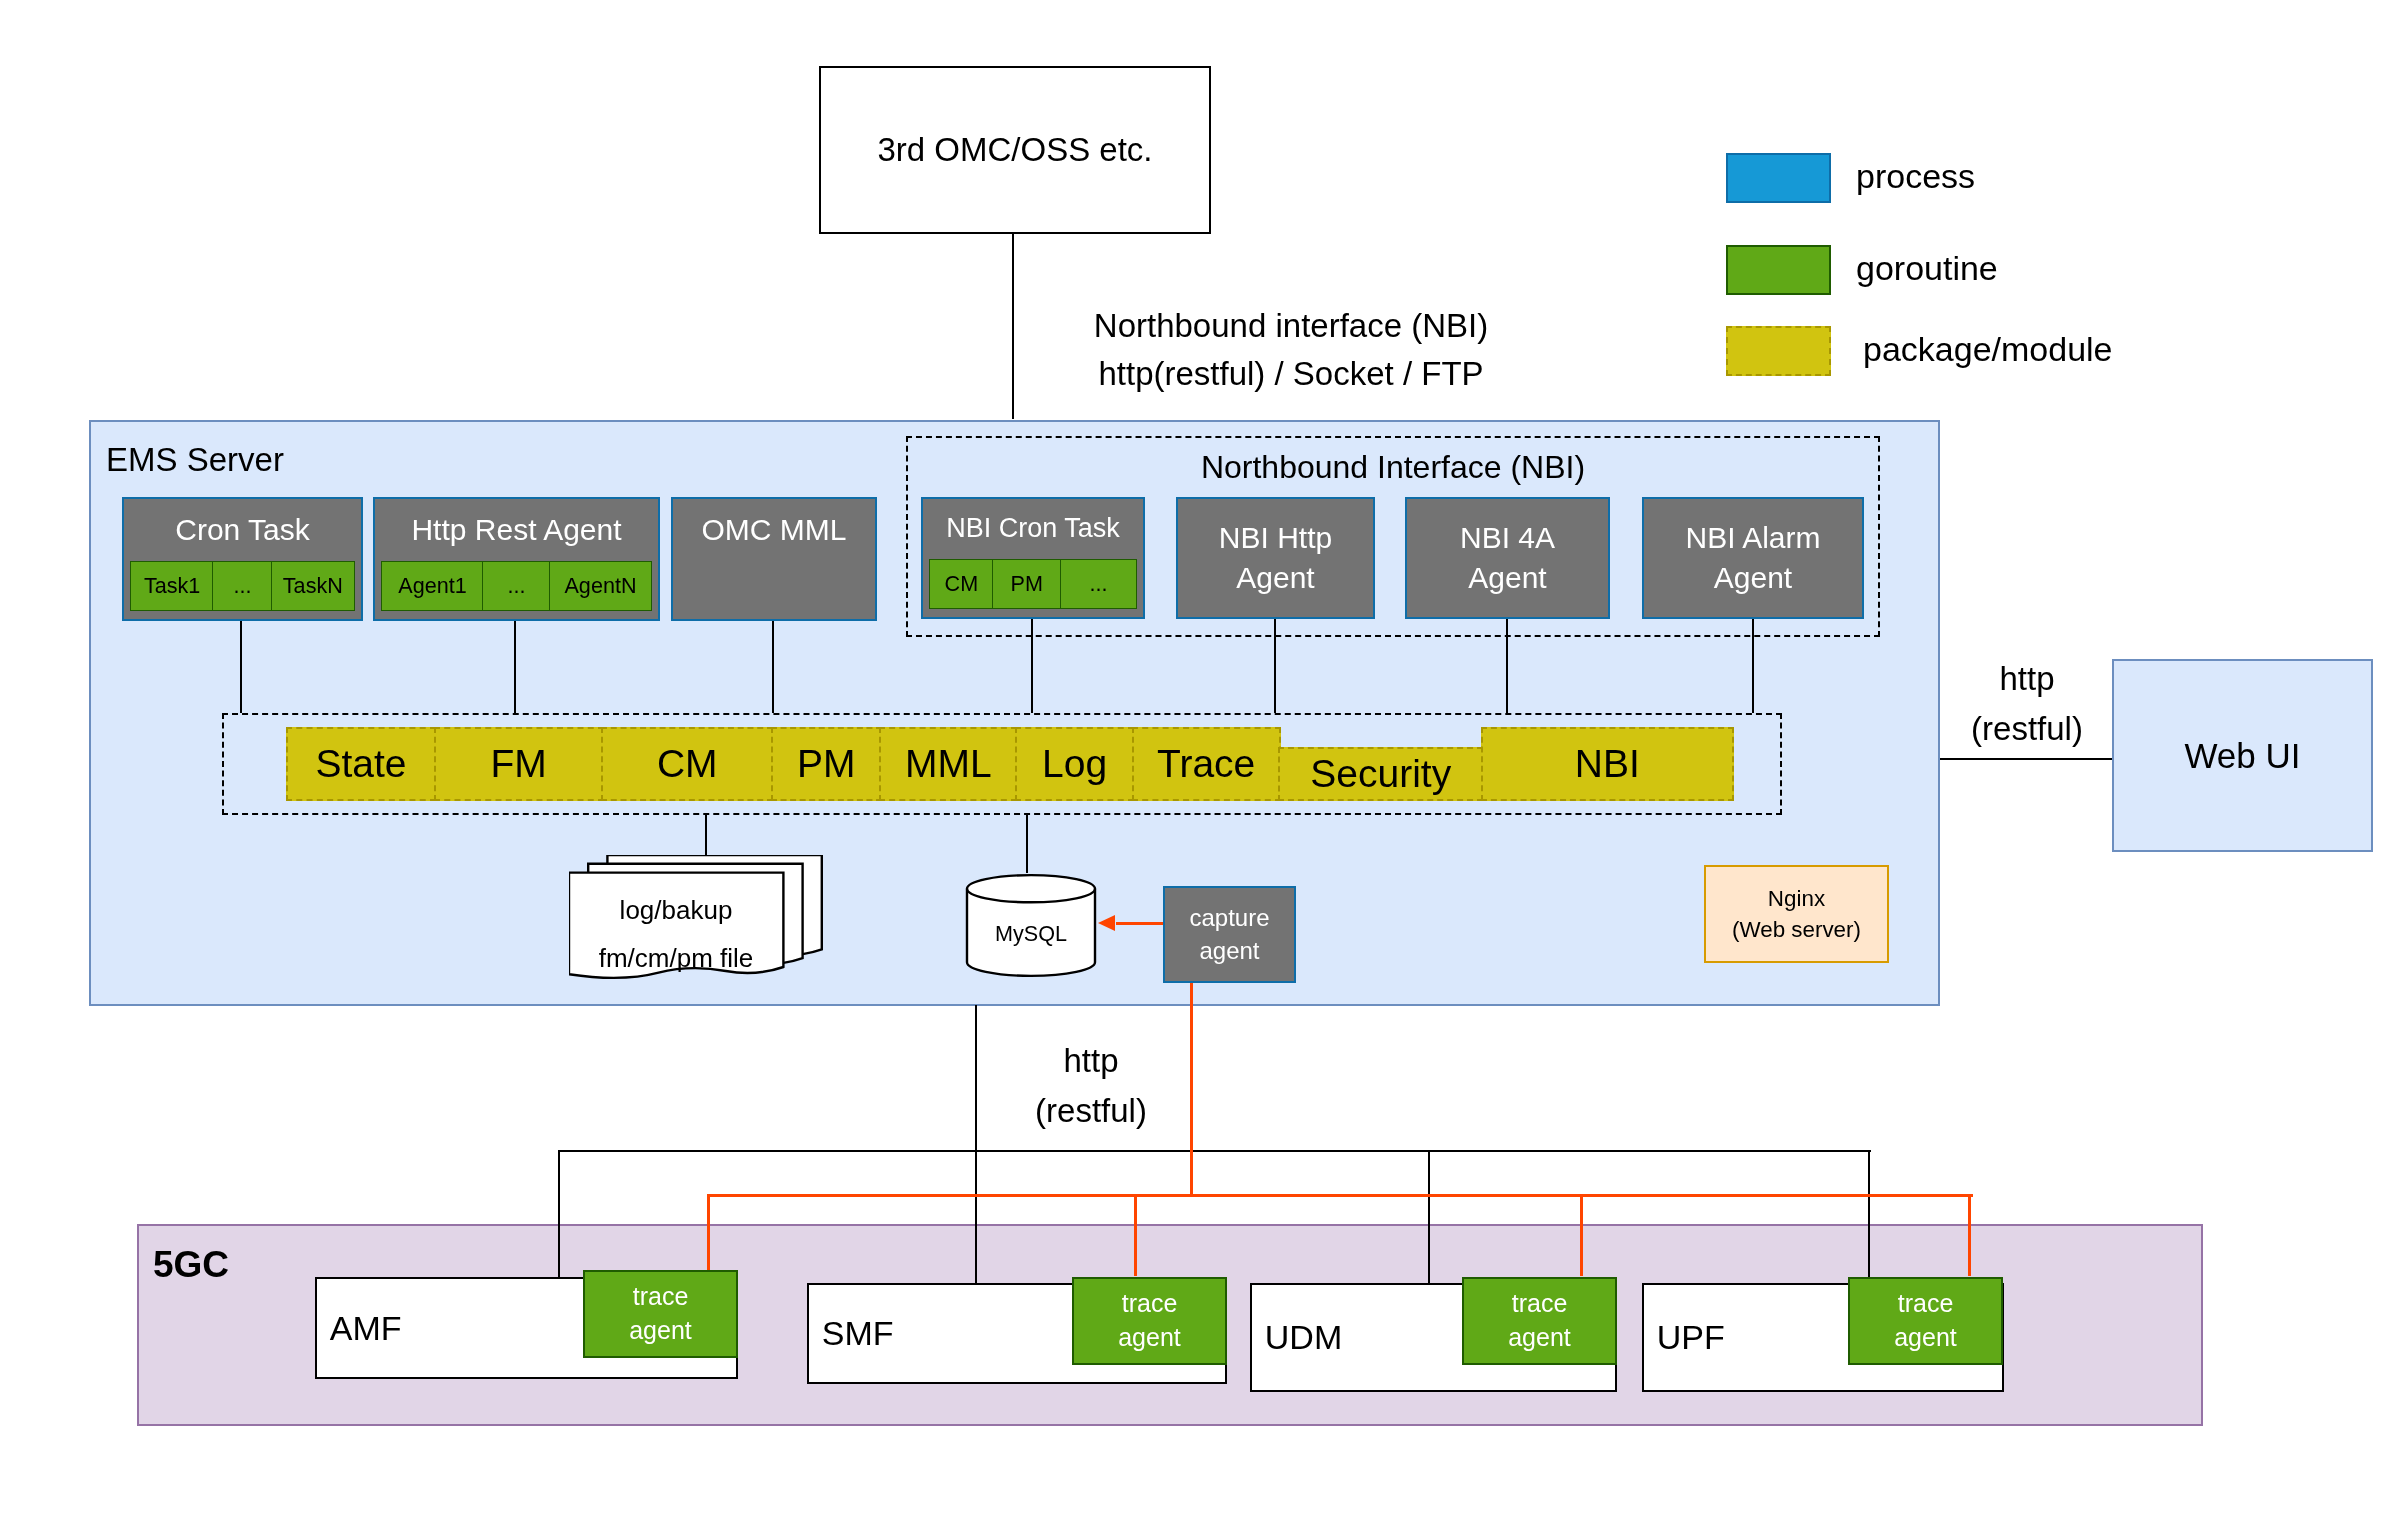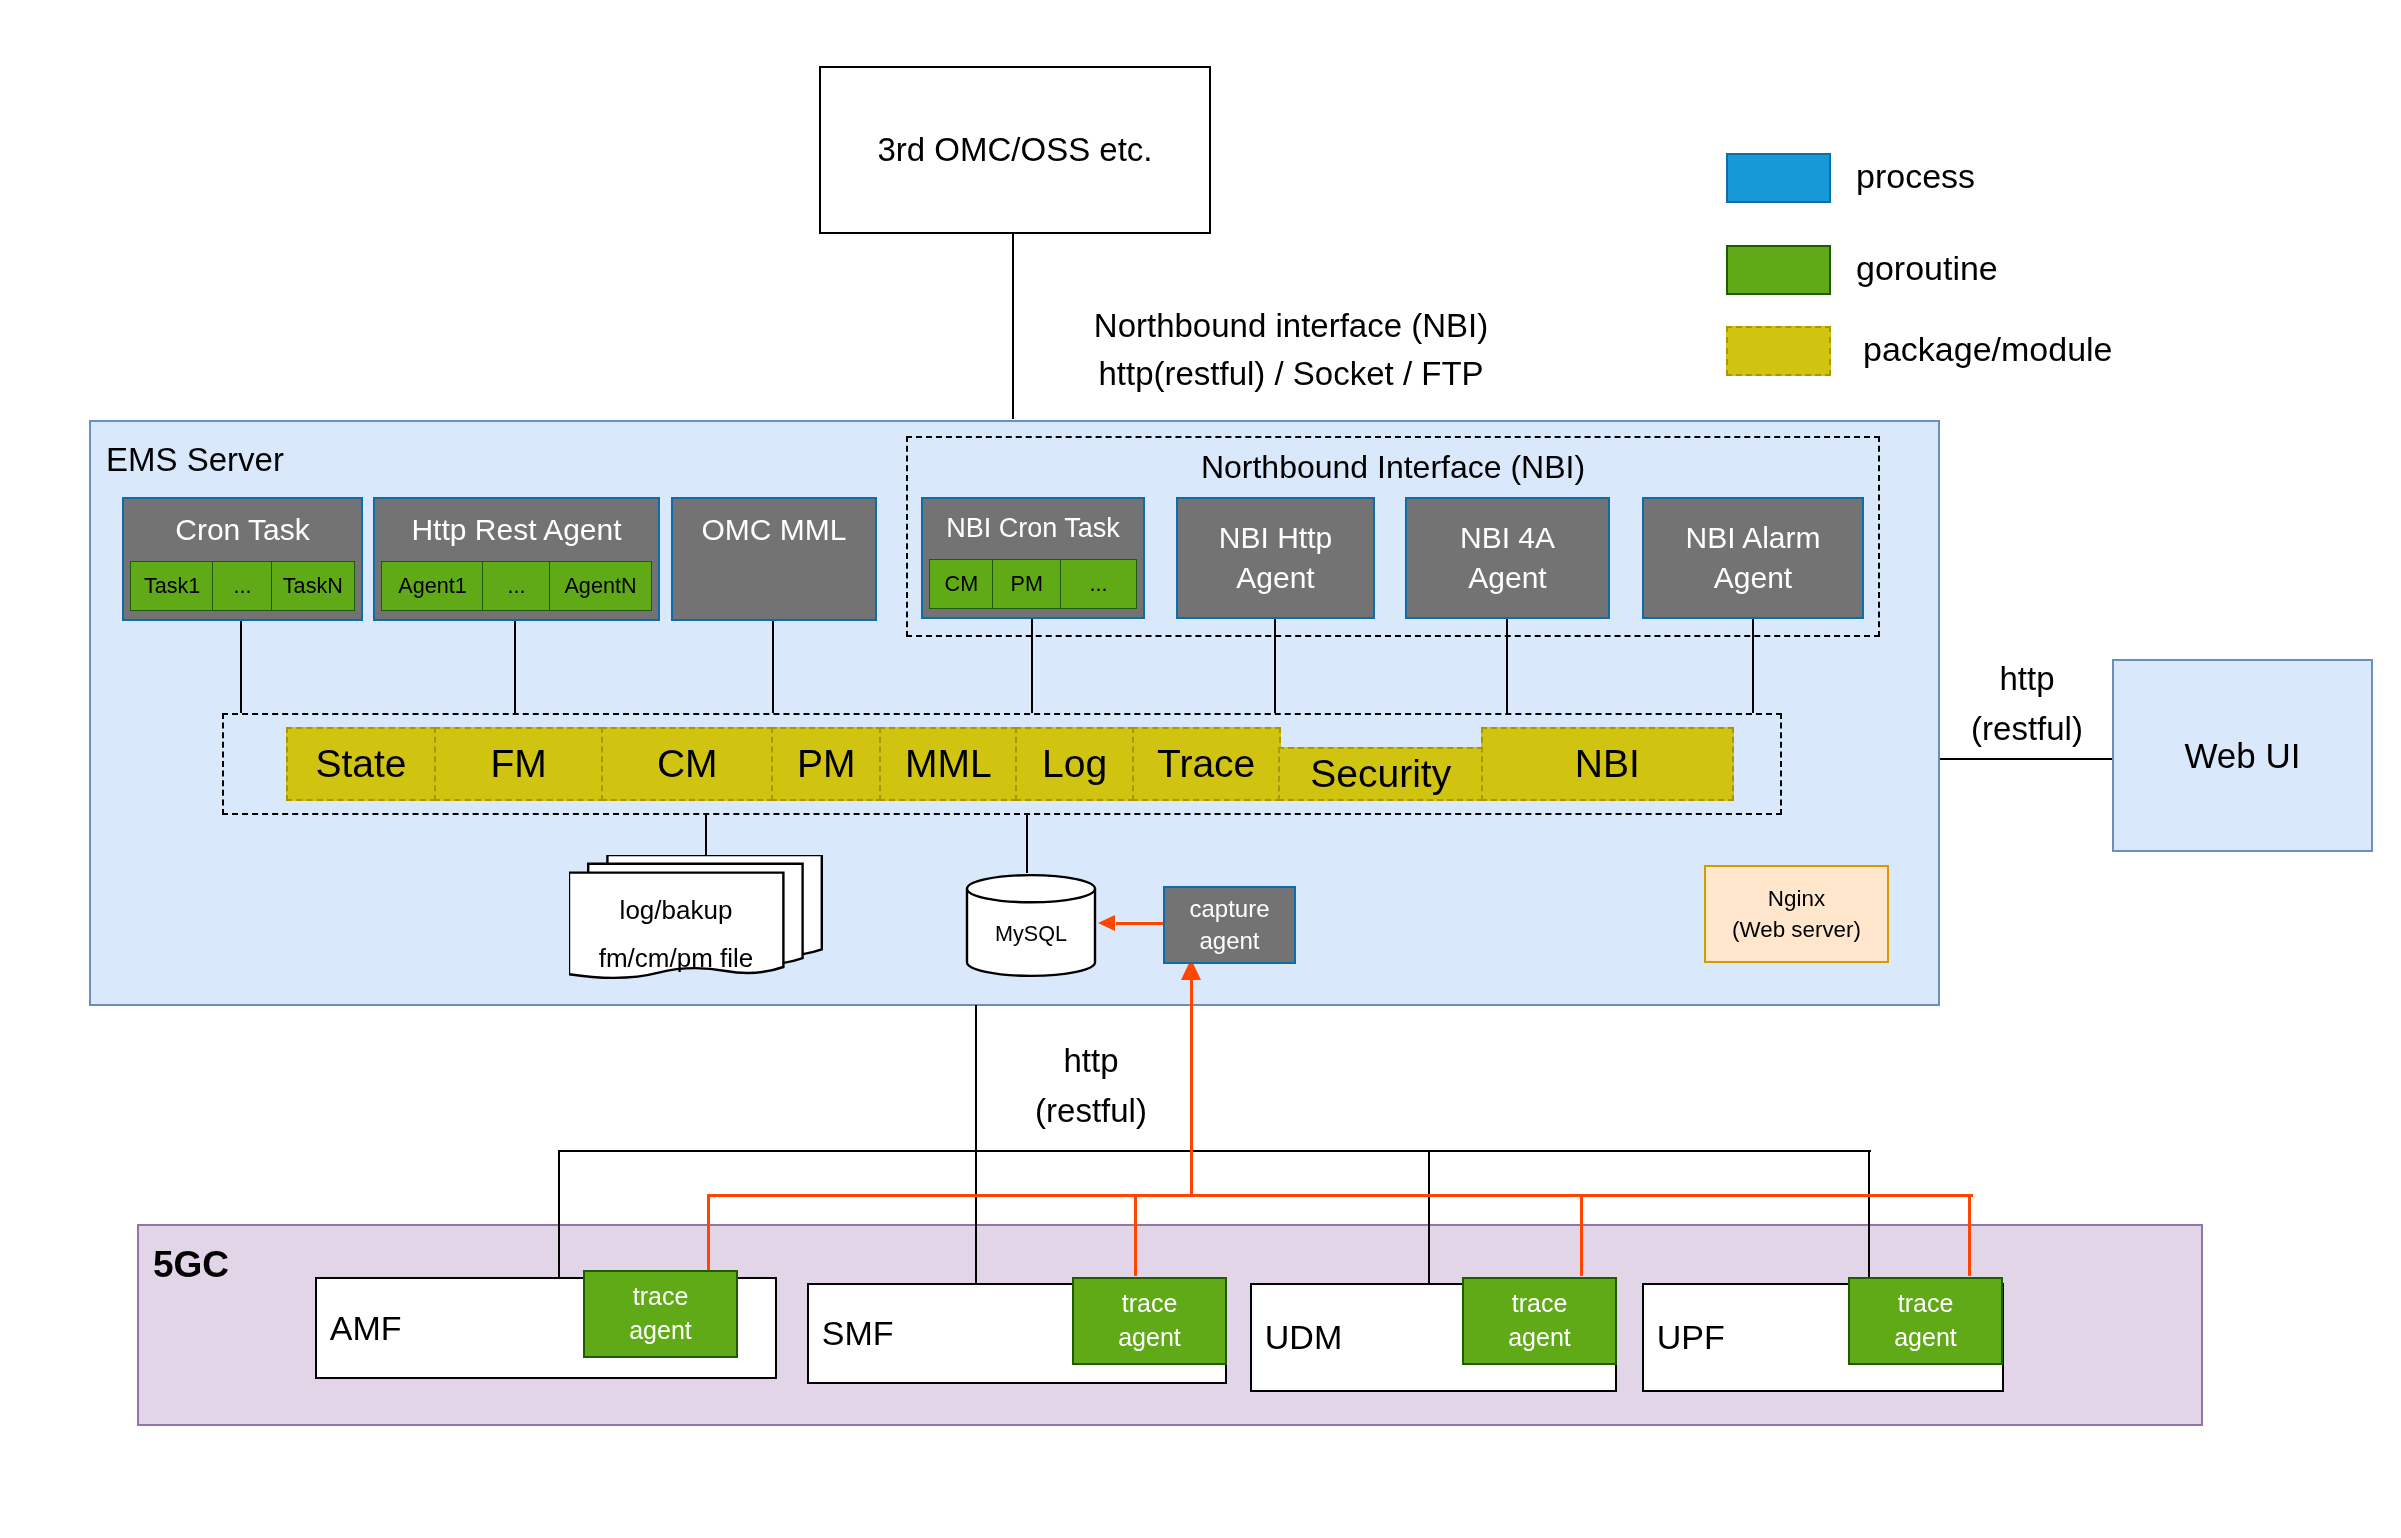--- a/index.html
+++ b/index.html
@@ -160,36 +160,36 @@
   </svg>
   <div class="abs prl" style="left:569px;top:886px;width:214px;text-align:center;font-size:26px;line-height:1.85;">log/bakup
 fm/cm/pm file</div>
 
   <svg class="abs" style="left:963px;top:871px;" width="136" height="109" viewBox="0 0 170 136">
     <path d="M5 22 A80 17 0 0 1 165 22 L165 114 A80 17 0 0 1 5 114 Z" fill="#ffffff" stroke="#000000" stroke-width="3"></path>
     <path d="M5 22 A80 17 0 0 0 165 22" fill="none" stroke="#000000" stroke-width="3"></path>
     <text x="85" y="88" text-anchor="middle" font-size="27" fill="#000000">MySQL</text>
   </svg>
 
-  <div class="abs proc ctr prl" style="left:1163px;top:886px;width:133px;height:78px;font-size:24px;line-height:1.35;">capture
+  <div class="abs proc ctr prl" style="left:1163px;top:886px;width:133px;height:97px;font-size:24px;line-height:1.35;">capture
 agent</div>
 
   <div class="abs peach ctr prl" style="left:1704px;top:865px;width:185px;height:98px;font-size:22.4px;line-height:1.4;">Nginx
 (Web server)</div>
 
   <div class="abs bluebox ctr" style="left:2112px;top:659px;width:261px;height:193px;font-size:35px;">
     <span>Web UI</span>
   </div>
   <div class="abs prl" style="left:1939px;top:654px;width:176px;text-align:center;font-size:33px;line-height:1.5;">http
 (restful)</div>
 
   <div class="abs prl" style="left:995px;top:1036px;width:192px;text-align:center;font-size:33px;line-height:1.5;">http
 (restful)</div>
 
-  <div class="abs whitebox" style="left:315px;top:1277px;width:462px;height:102px;">
+  <div class="abs whitebox" style="left:315px;top:1277px;width:423px;height:102px;">
     <div style="padding-left:12.8px;font-size:34px;line-height:98px;">AMF</div>
   </div>
   <div class="abs whitebox" style="left:807px;top:1283px;width:420px;height:101px;">
     <div style="padding-left:12.8px;font-size:34px;line-height:96px;">SMF</div>
   </div>
   <div class="abs whitebox" style="left:1250px;top:1283px;width:367px;height:109px;">
     <div style="padding-left:12.8px;font-size:34px;line-height:104px;">UDM</div>
   </div>
   <div class="abs whitebox" style="left:1642px;top:1283px;width:362px;height:109px;">
     <div style="padding-left:12.8px;font-size:34px;line-height:104px;">UPF</div>

